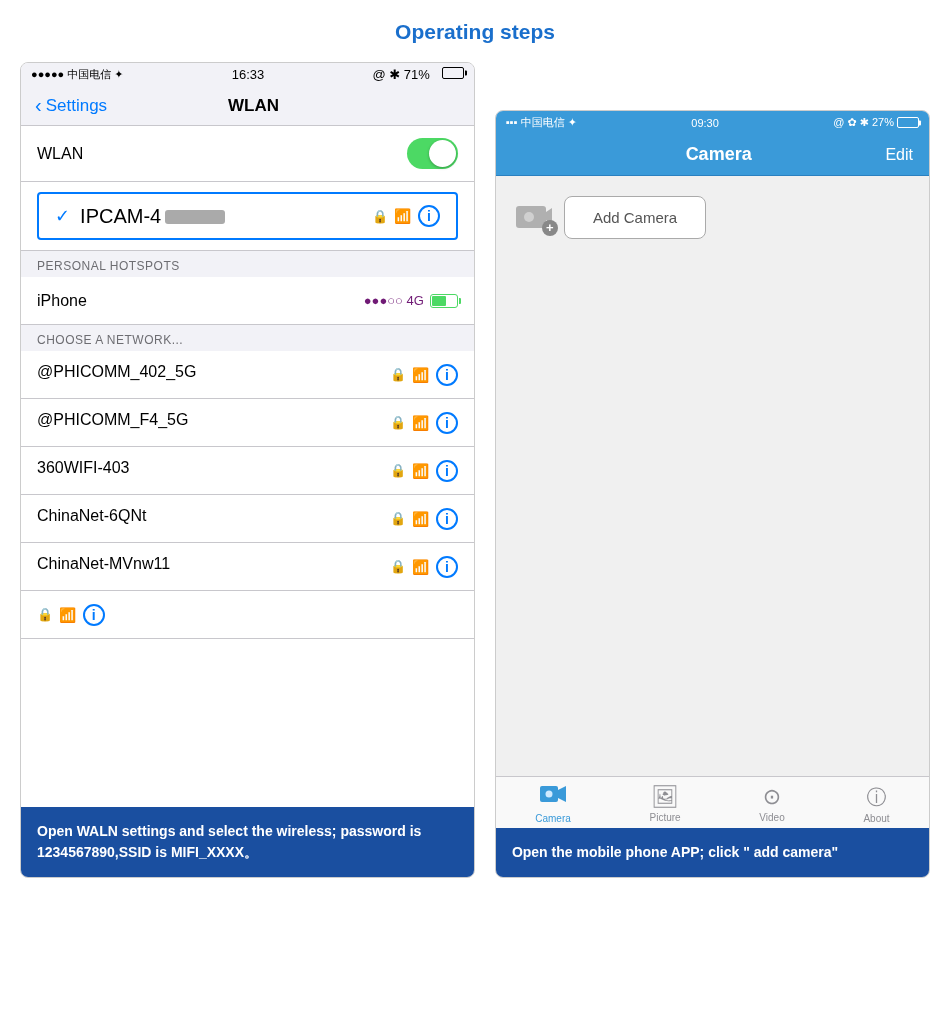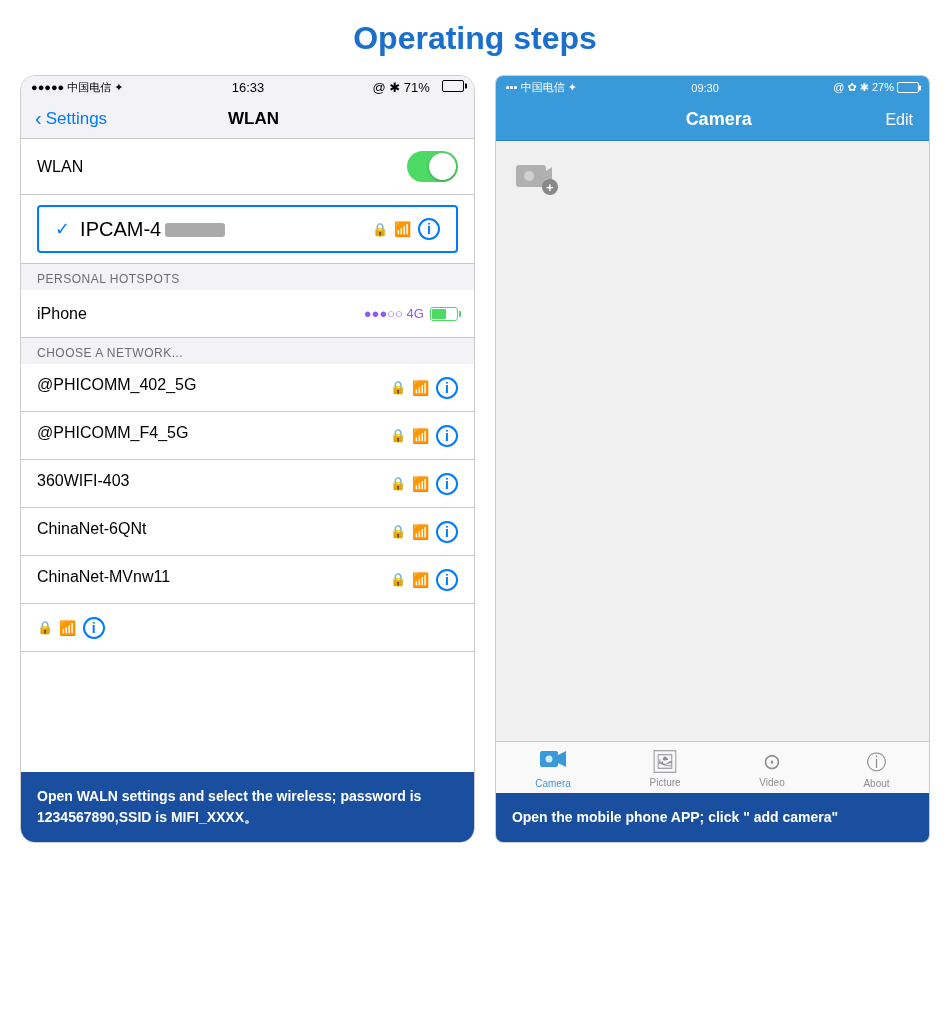--- a/index.html
+++ b/index.html
@@ -5,39 +5,39 @@
     * { box-sizing: border-box; margin: 0; padding: 0; }
     body {
       font-family: -apple-system, BlinkMacSystemFont, 'Helvetica Neue', Arial, sans-serif;
       background: #fff;
       width: 950px;
       min-height: 1023px;
     }
 
     .page-title {
       text-align: center;
-      font-size: 32px;
+      font-size: 21px;
       font-weight: 700;
       color: #1a6fcc;
       padding: 20px 0 18px;
     }
 
     .phones-row {
       display: flex;
       flex-direction: row;
       justify-content: center;
       gap: 20px;
       padding: 0 20px;
     }
 
     
     .phone-left {
       width: 460px;
       border: 1px solid #ccc;
-      border-radius: 15px;
+      border-radius: 8px;
       overflow: hidden;
       background: #fff;
       display: flex;
       flex-direction: column;
     }
 
     .status-bar-left {
       background: #f2f2f7;
       display: flex;
       align-items: center;
@@ -209,21 +209,21 @@
       background: #fff;
       font-size: 16px;
       color: #000;
       min-height: 48px;
     }
 
     .hotspot-label { flex: 1; }
 
     .hotspot-signal {
       font-size: 13px;
-      color: #8b5cf6;
+      color: #701a75;
       margin-right: 6px;
     }
 
     .battery-small {
       display: inline-flex;
       align-items: center;
       width: 28px;
       height: 14px;
       border: 1.5px solid #4cd964;
       border-radius: 3px;
@@ -261,20 +261,21 @@
 
     
     .phone-right {
       width: 440px;
       border: 1px solid #ccc;
       border-radius: 8px;
       overflow: hidden;
       background: #f0f0f0;
       display: flex;
       flex-direction: column;
+      margin-top: 48px;
     }
 
     .status-bar-right {
       background: #3a9ad9;
       display: flex;
       align-items: center;
       justify-content: space-between;
       padding: 4px 10px;
       font-size: 11px;
       color: #fff;
@@ -563,20 +564,21 @@
 
         <div style="position:relative; display:inline-block;">
           <svg class="camera-svg" viewBox="0 0 36 28" fill="none" xmlns="http://www.w3.org/2000/svg">
             <rect x="0" y="4" width="30" height="22" rx="3" fill="#b0b0b0"></rect>
             <polygon points="30,10 36,6 36,22 30,18" fill="#b0b0b0"></polygon>
             <circle cx="13" cy="15" r="5" fill="#d0d0d0"></circle>
           </svg>
           <span style="position:absolute;bottom:-2px;right:-6px;width:16px;height:16px;background:#888;border-radius:50%;color:#fff;font-size:13px;font-weight:700;display:flex;align-items:center;justify-content:center;line-height:1;">+</span>
         </div>
 
+        <button class="add-camera-btn">Add Camera</button>
       </div>
     </div>
 
     <div class="tab-bar-right">
       <div class="tab-item">
         <span class="tab-icon-active">
           <svg width="26" height="22" viewBox="0 0 26 22" fill="none" xmlns="http://www.w3.org/2000/svg">
             <rect x="0" y="3" width="18" height="16" rx="2" fill="#3a9ad9"></rect>
             <polygon points="18,7 26,3 26,19 18,15" fill="#3a9ad9"></polygon>
             <circle cx="9" cy="11" r="3.5" fill="#d0eaff"></circle>

